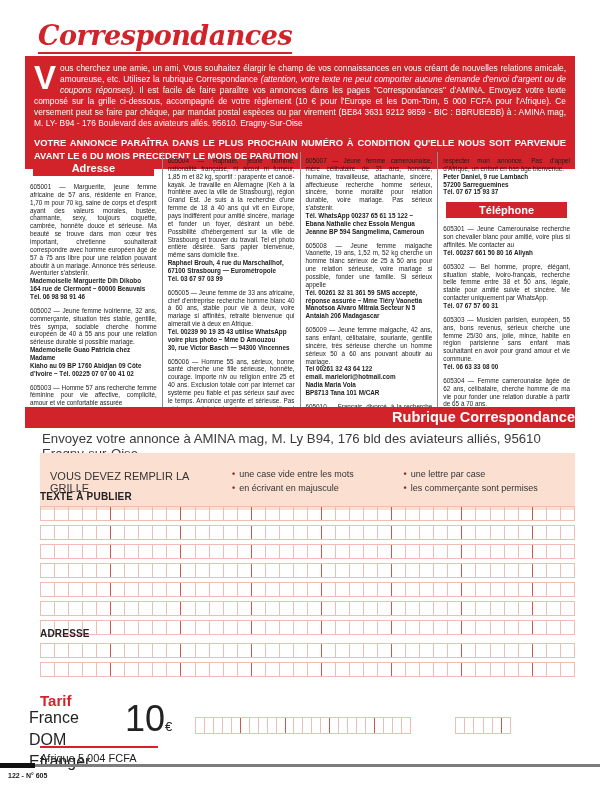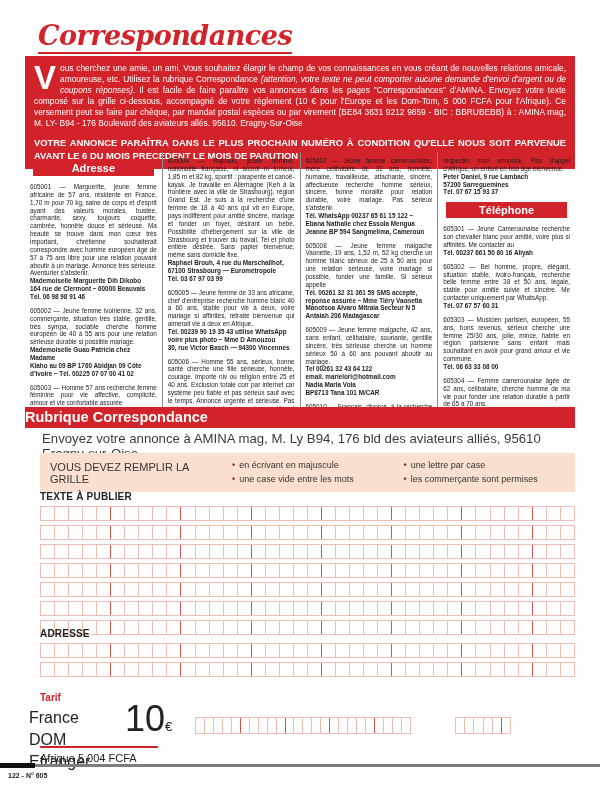--- a/index.html
+++ b/index.html
@@ -25,26 +25,26 @@
   .ad-col{flex:1;padding:5px 5px 0 5px;border-right:1px solid #8c8c8c;overflow:hidden;}
   .ad-col:last-child{border-right:none;}
   .col-header{background:#d2232a;color:#fff;font-weight:700;text-align:center;
               font-size:11px;padding:2px 0;margin:3px 3px 7px 3px;}
   .ad{font-size:6.35px;line-height:1.24;color:#1c1c1c;margin-bottom:6px;}
   .ad-body{text-align:justify;}
   .ad-contact{font-weight:700;}
 
   
   .rubrique{position:absolute;top:407px;left:25px;right:25px;background:#d2232a;
-            color:#fff;font-weight:700;font-size:14.5px;text-align:left;padding:2px 0 3px;}
+            color:#fff;font-weight:700;font-size:14.5px;text-align:right;padding:2px 0 3px;}
   .envoyez{position:absolute;top:431px;left:42px;right:22px;font-size:13.2px;color:#3b3b3b;}
 
   
   .peach{position:absolute;top:453px;left:40px;right:25px;background:#fbe0d2;
-         display:flex;align-items:center;padding:6px 10px;box-sizing:border-box;gap:10px;}
+         display:flex;align-items:center;padding:15px 10px;box-sizing:border-box;gap:10px;}
   .peach-label{font-size:11px;color:#333;width:172px;flex:none;}
   .bullets{list-style:none;margin:0;padding:0;font-size:9px;color:#333;line-height:1.5;}
   .bullets.b1{flex:1;}
   .bullets.b2{flex:1;}
   .bullets li::before{content:"•";color:#8c2a1e;margin-right:4px;font-weight:700;}
 
   
   .sec-label{position:absolute;left:40px;font-weight:700;font-size:10px;color:#222;letter-spacing:0.2px;}
   #texte-label{top:491px;}
   #adresse-label{top:628px;}
@@ -53,21 +53,21 @@
   .gridhost{position:absolute;left:40px;right:25px;}
   #texte-grid{top:506px;}
   #adresse-grid{top:643px;}
   .grow{display:flex;height:13px;margin-bottom:4px;
         border-top:1px solid #f0bdb4;border-bottom:1px solid #f0bdb4;}
   .gcell{flex:1;border-right:1px solid #f0bdb4;}
   .gcell:first-child{border-left:1px solid #f0bdb4;}
   .gcell:nth-child(5n){border-right:1px solid #d0564d;}
 
   
-  .tarif-title{position:absolute;top:692px;left:40px;color:#d2232a;font-weight:700;font-size:10px;}
+  .tarif-title{position:absolute;top:692px;left:40px;color:#d2232a;font-weight:700;font-size:15px;}
   .tarif-zones{position:absolute;top:707px;left:29px;font-size:16px;color:#222;line-height:1.38;}
   .tarif-price{position:absolute;top:698px;left:125px;font-size:36px;color:#222;font-weight:400;}
   .tarif-price .eur{font-size:13px;font-weight:400;}
   .tarif-rule{position:absolute;top:746px;left:40px;width:118px;height:2px;background:#d2232a;}
   .afrique{position:absolute;top:752px;left:40px;font-size:11px;color:#222;}
   #strip1{position:absolute;left:195px;top:717px;width:216px;}
   #strip2{position:absolute;left:455px;top:717px;width:56px;}
   #strip1 .grow,#strip2 .grow{height:15px;margin:0;}
 
   
@@ -176,22 +176,22 @@
         </div>
       </div>
     </div>
 
   <div class="rubrique">Rubrique Correspondance</div>
   <div class="envoyez">Envoyez votre annonce à AMINA mag, M. Ly B94, 176 bld des aviateurs alliés, 95610 Eragny-sur-Oise</div>
 
   <div class="peach">
     <div class="peach-label">VOUS DEVEZ REMPLIR LA GRILLE</div>
     <ul class="bullets b1" id="bullets-left">
+        <li>une case vide entre les mots</li>
         <li>en écrivant en majuscule</li>
-        <li>une case vide entre les mots</li>
       </ul>
     <ul class="bullets b2" id="bullets-right">
         <li>une lettre par case</li>
         <li>les commerçante sont permises</li>
       </ul>
   </div>
 
   <div class="sec-label" id="texte-label">TEXTE À PUBLIER</div>
   <div class="gridhost" id="texte-grid">
       <div class="grow">

